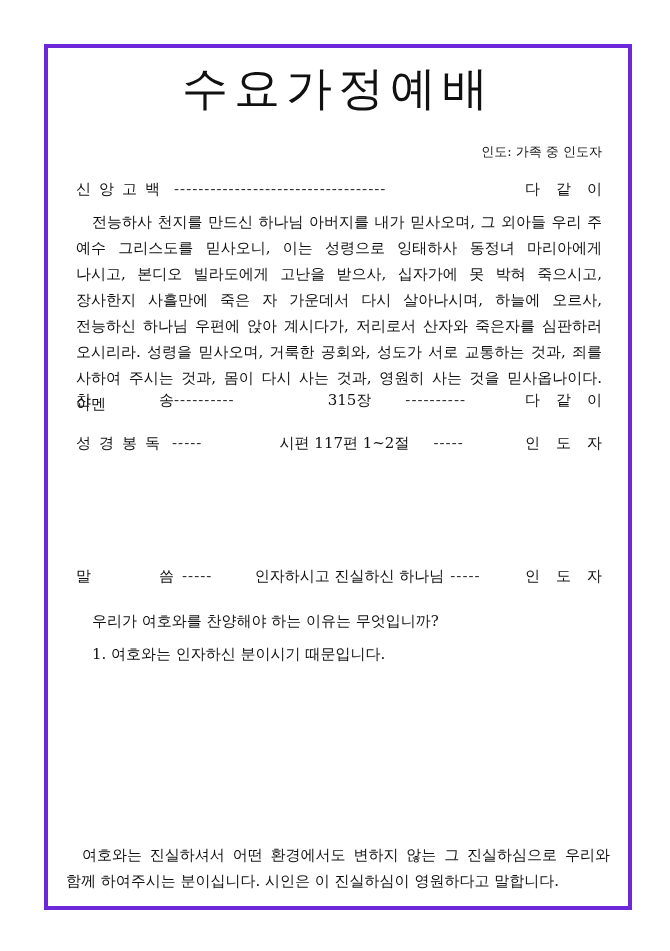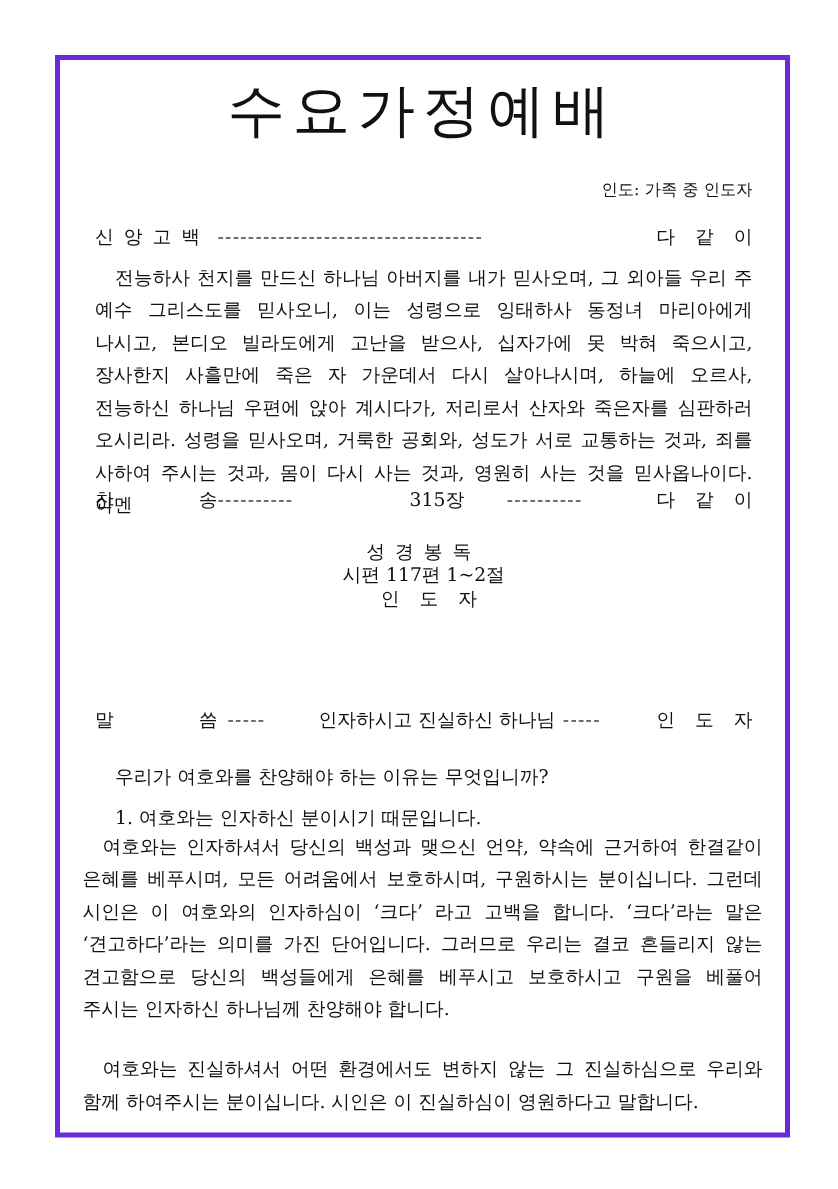--- a/index.html
+++ b/index.html
@@ -45,21 +45,21 @@
 
   <div class="order-row" style="top:341px;">
     <span>찬</span>
     <span style="margin-left:68px;">송</span>
     <span class="dash">----------</span>
     <span class="center" style="margin:0 34px;">315장</span>
     <span class="dash">----------</span>
     <span class="who">다같이</span>
   </div>
 
-  <div class="order-row" style="top:384px;flex-direction:column;">
+  <div class="order-row" style="top:384px;">
     <span class="label">성경봉독</span>
     <span class="dash" style="margin-left:4px;">-----</span>
     <span class="center" style="margin:0 24px;">시편 117편 1~2절</span>
     <span class="dash">-----</span>
     <span class="who" style="margin-left:8px;">인도자</span>
   </div>
 
 
   <div class="order-row" style="top:517px;">
     <span>말</span>
@@ -70,21 +70,18 @@
     <span class="who" style="margin-left:8px;">인도자</span>
   </div>
 
   <div class="para" style="top:560px; left:44px;">
     <p>우리가 여호와를 찬양해야 하는 이유는 무엇입니까?</p>
   </div>
 
   <div class="para heading" style="top:593px; left:44px;">
     <p>1. 여호와는 인자하신 분이시기 때문입니다.</p>
   </div>
-  <div class="para indent" style="top:616px; left:18px; right:18px;">
-    <p>여호와는 인자하셔서 당신의 백성과 맺으신 언약, 약속에 근거하여 한결같이 은혜를 베푸시며, 모든 어려움에서 보호하시며, 구원하시는 분이십니다. 그런데 시인은 이 여호와의 인자하심이 ‘크다’ 라고 고백을 합니다. ‘크다’라는 말은 ‘견고하다’라는 의미를 가진 단어입니다. 그러므로 우리는 결코 흔들리지 않는 견고함으로 당신의 백성들에게 은혜를 베푸시고 보호하시고 구원을 베풀어 주시는 인자하신 하나님께 찬양해야 합니다.</p>
-  </div>
 
   <div class="para indent" style="top:794px; left:18px; right:18px;">
     <p>여호와는 진실하셔서 어떤 환경에서도 변하지 않는 그 진실하심으로 우리와 함께 하여주시는 분이십니다. 시인은 이 진실하심이 영원하다고 말합니다.</p>
   </div>
 
 </div>
 
 </body></html>

